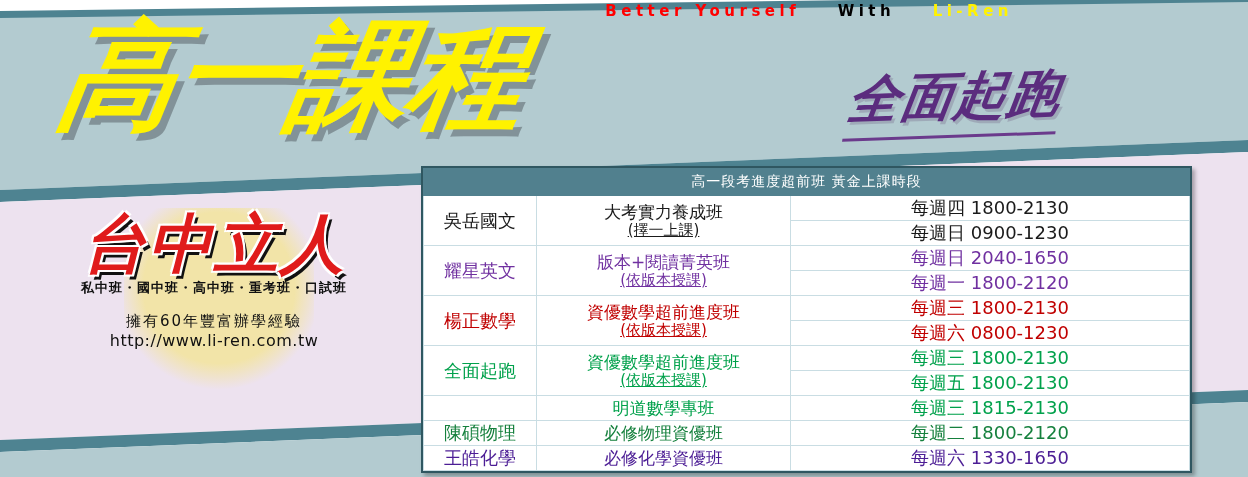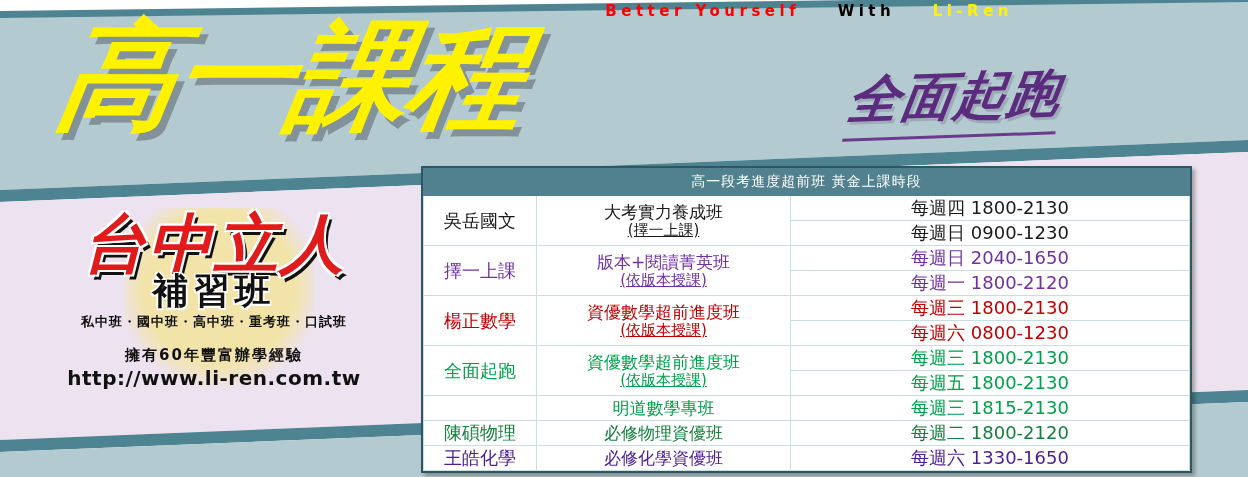--- a/index.html
+++ b/index.html
@@ -64,25 +64,25 @@
     font-family:"DejaVu Serif","Liberation Serif",serif;
     font-size:36px;font-weight:bold;color:#111;letter-spacing:5px;
     line-height:1.05;margin-top:-4px;
     text-shadow:-1.5px -1.5px 0 #fff,1.5px -1.5px 0 #fff,-1.5px 1.5px 0 #fff,1.5px 1.5px 0 #fff;
   }
   #logo-classes{
     font-size:13px;font-weight:bold;color:#111;letter-spacing:1px;
     margin-top:3px;white-space:nowrap;
   }
   #logo-exp{
-    font-size:15px;font-weight:bold;color:#111;letter-spacing:2px;
+    font-size:15px;font-weight:normal;color:#111;letter-spacing:2px;
     margin-top:14px;line-height:1.35;white-space:nowrap;
   }
   #logo-url{
-    font-size:20px;font-weight:bold;color:#111;letter-spacing:.5px;
+    font-size:16px;font-weight:normal;color:#111;letter-spacing:.5px;
     line-height:1.3;white-space:nowrap;text-align:center;
   }
 
   
   #schedule-wrap{
     position:absolute;left:421px;top:166px;width:767px;z-index:8;
     border:2px solid #2F5761;
     box-shadow:3px 3px 4px rgba(0,0,0,.3);
     background:#fff;
   }
@@ -140,21 +140,20 @@
     <span style="display:inline-block;width:14px"></span>
     <span style="color:#FFF200">Li-Ren</span>
   </div>
 
   <div id="headline">高一課程</div>
   <div id="subhead">全面起跑</div>
 
   <div id="logo">
     <div id="logo-halo"></div>
     <div id="logo-main">台中立人</div>
-    <div id="logo-sub">補習班</div>
     <div id="logo-classes">私中班・國中班・高中班・重考班・口試班</div>
     <div id="logo-exp">擁有60年豐富辦學經驗</div>
     <div id="logo-url">http://www.li-ren.com.tw</div>
   </div>
 
   <div id="schedule-wrap">
     <table id="schedule">
       <colgroup>
         <col class="col-teacher">
           <col class="col-course">
@@ -171,21 +170,21 @@
             <td class="course c-black" rowspan="2">
               <div>大考實力養成班</div>
               <div class="sub">(擇一上課)</div>
             </td>
             <td class="time c-black">每週四 1800-2130</td>
           </tr>
           <tr>
             <td class="time c-black">每週日 0900-1230</td>
           </tr>
           <tr>
-            <td class="teacher c-purple" rowspan="2">擇一上課</td>
+            <td class="teacher c-purple" rowspan="2">耀星英文</td>
             <td class="course c-purple" rowspan="2">
               <div>版本+閱讀菁英班</div>
               <div class="sub">(依版本授課)</div>
             </td>
             <td class="time c-purple">每週日 2040-1650</td>
           </tr>
           <tr>
             <td class="time c-purple">每週一 1800-2120</td>
           </tr>
           <tr>

